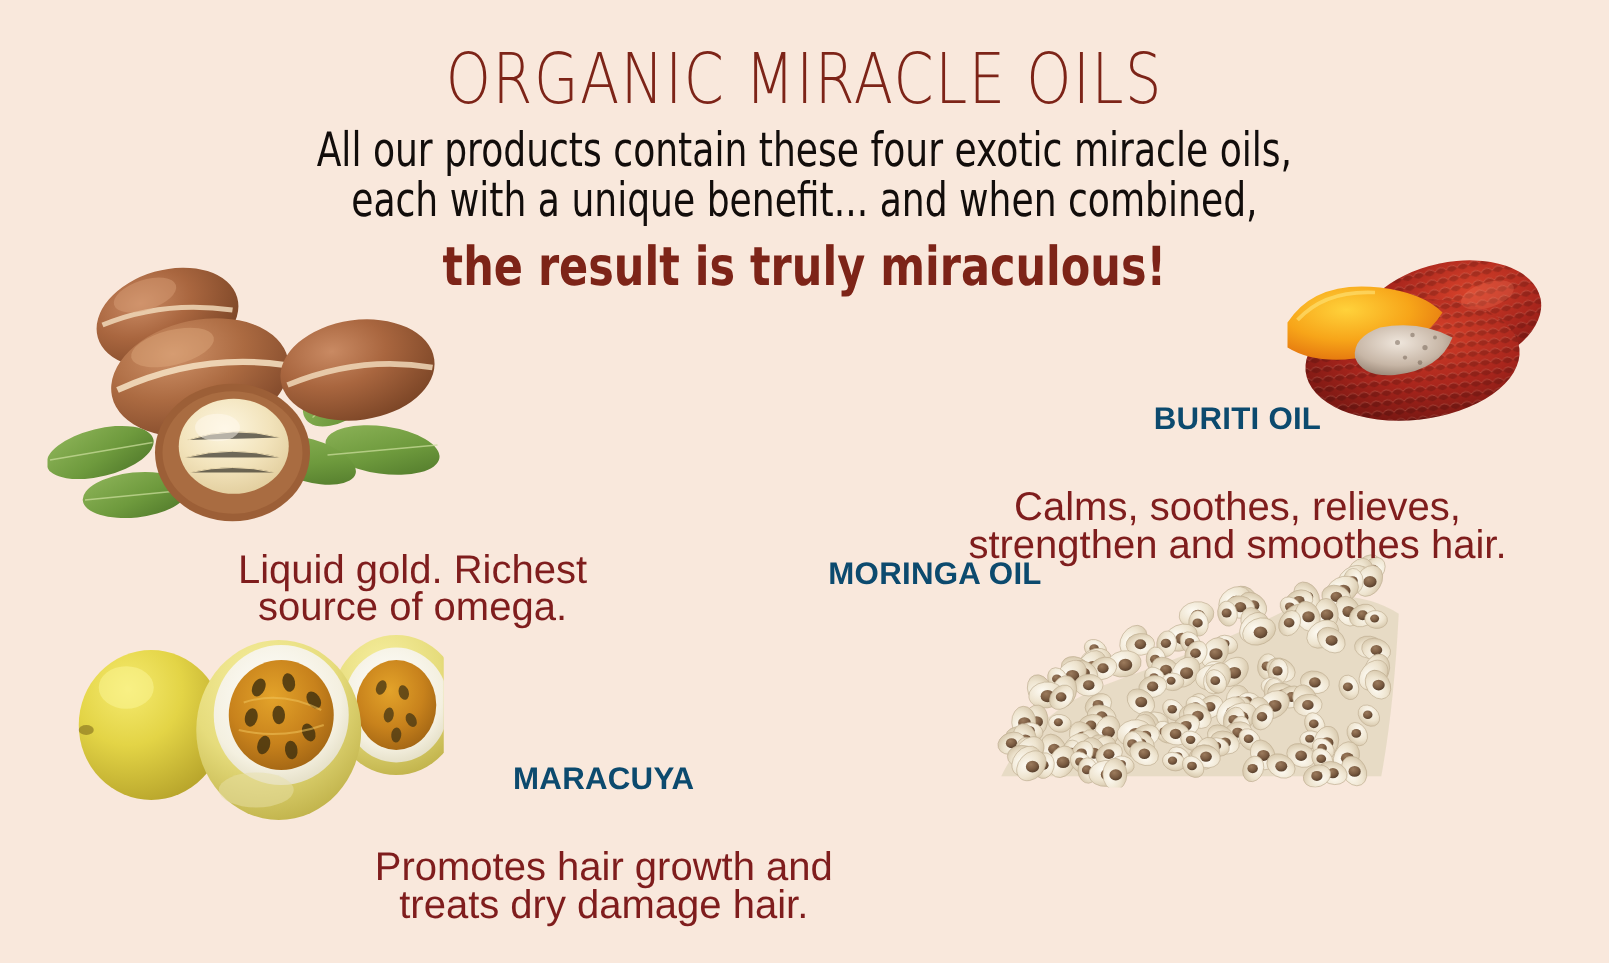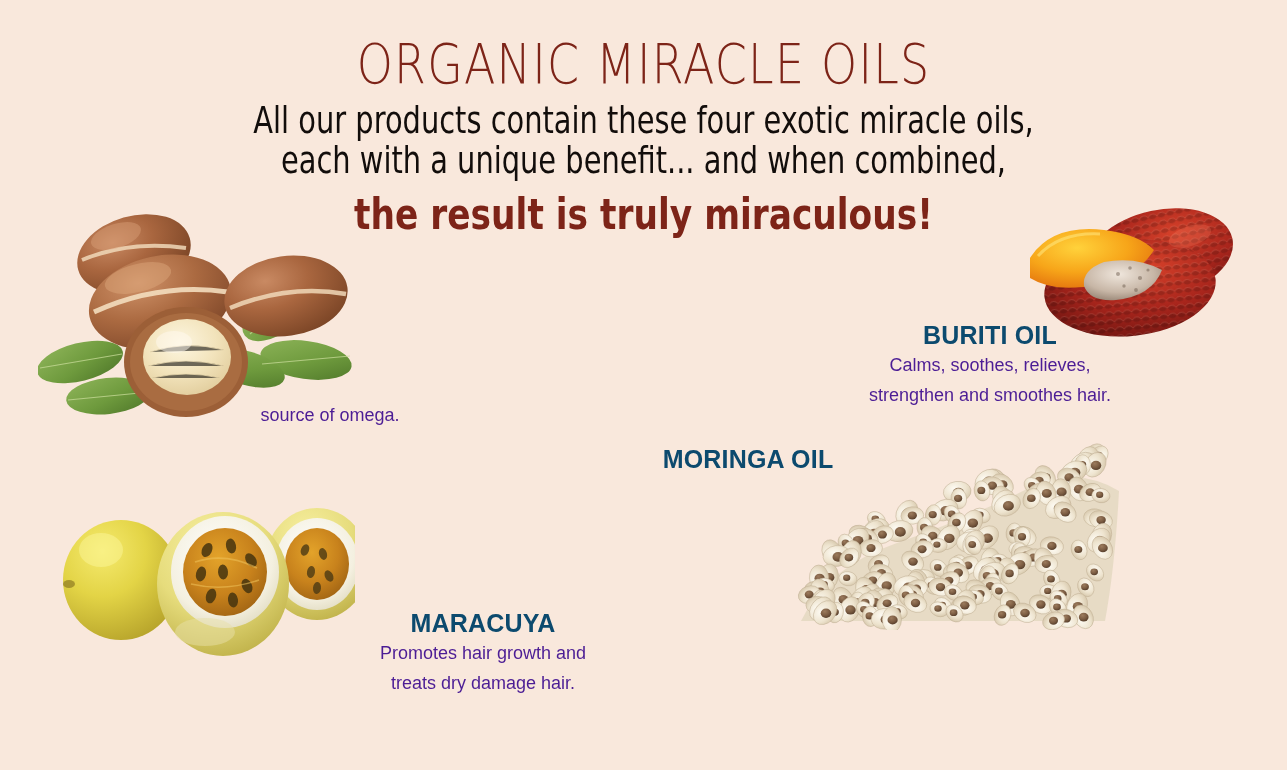--- a/index.html
+++ b/index.html
@@ -37,21 +37,21 @@
   }
 
   .block{position:absolute;text-align:center;}
   .block .hd{
     font-family:"Liberation Sans",sans-serif;
     font-weight:700;font-size:25px;line-height:30px;
     color:#0c4a6e;letter-spacing:.2px;white-space:nowrap;
   }
   .block .bd{
     font-family:"Liberation Sans",sans-serif;
-    font-weight:400;font-size:18px;line-height:30px;color:#4c1d95;
+    font-weight:400;font-size:32px;line-height:30px;color:#7f1d1d;margin-top:40px;
   }
   .block .bd div{white-space:nowrap;}
 
   #b-argan  {left:170px;top:400px;width:320px;}
   #b-buriti {left:760px;top:320px;width:460px;}
   #b-moringa{left:548px;top:444px;width:400px;}
   #b-marac  {left:288px;top:608px;width:390px;}
 
   
   .art{position:absolute;}
@@ -624,20 +624,21 @@
           <path d="M140 70 q30 -10 62 6"></path>
           <path d="M136 92 q34 8 68 -4"></path>
         </g>
         <ellipse cx="150" cy="140" rx="30" ry="14" fill="#e8dfa8" opacity=".5"></ellipse>
       </g>
     </svg>
   </div>
 
   <div class="block" id="b-argan">
     <div class="bd">
+      <div>Liquid gold. Richest</div>
       <div>source of omega.</div>
     </div>
   </div>
 
   <div class="block" id="b-buriti">
     <div class="hd">BURITI OIL</div>
     <div class="bd">
       <div>Calms, soothes, relieves,</div>
       <div>strengthen and smoothes hair.</div>
     </div>

